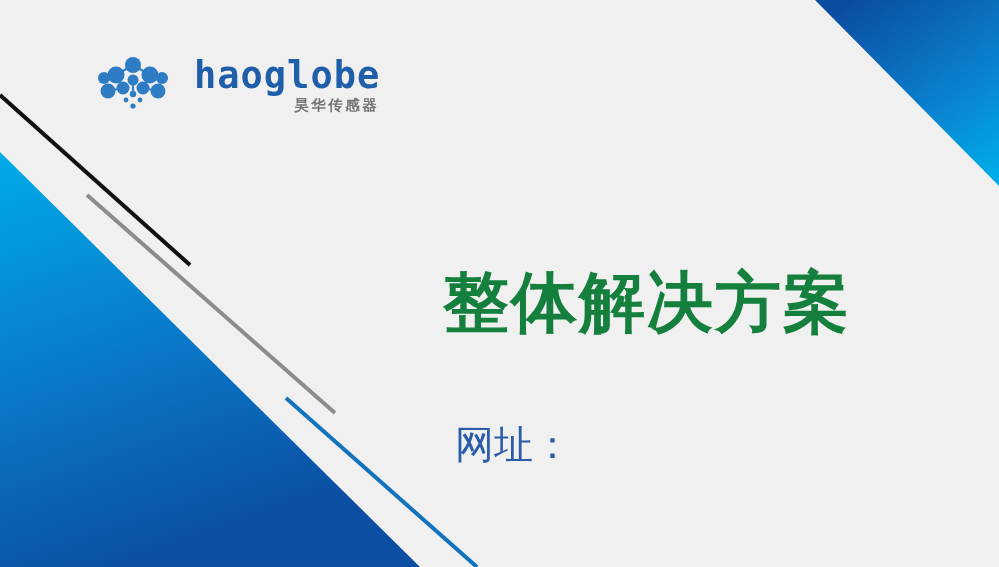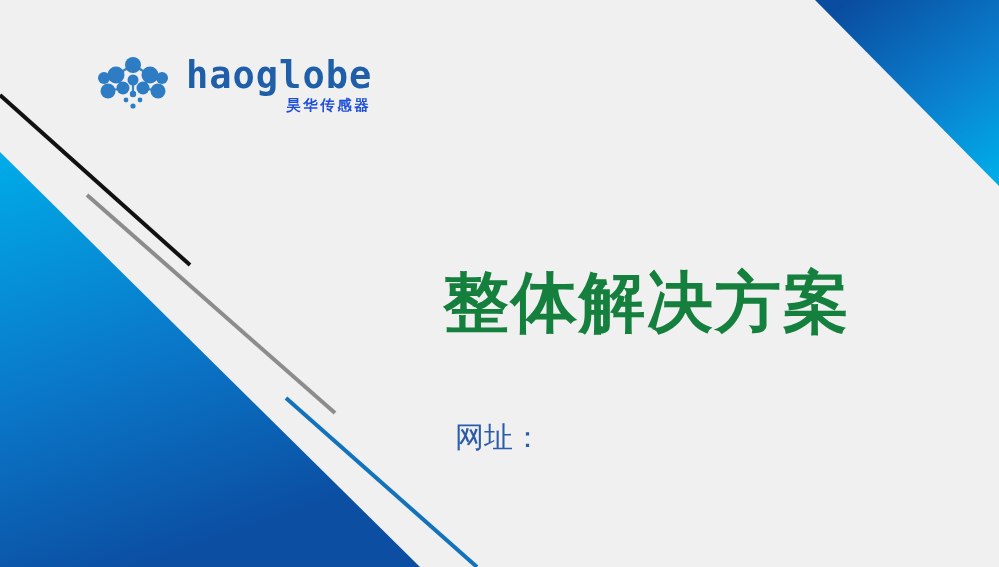--- a/index.html
+++ b/index.html
@@ -25,21 +25,21 @@
     pointer-events: none;
   }
 
   
   .logo-block {
     position: absolute;
     left: 96px;
     top: 56px;
     display: flex;
     align-items: flex-start;
-    gap: 16px;
+    gap: 24px;
   }
   .logo-mark {
     width: 74px;
     height: 58px;
     flex: 0 0 auto;
   }
   .logo-text-col {
     display: flex;
     flex-direction: column;
     align-items: flex-end;
@@ -52,21 +52,21 @@
     font-weight: 700;
     letter-spacing: 1px;
     color: #1f5fa9;
     line-height: 0.98;
   }
   .logo-sub {
     font-family: "DejaVu Sans", sans-serif;
     font-size: 14.5px;
     font-weight: 700;
     letter-spacing: 2.5px;
-    color: #1d4ed8;
+    color: #737373;
     margin-top: 4px;
     margin-right: 1px;
   }
 
   
   .title-1 {
     position: absolute;
     left: 318px;
     top: 166px;
     font-family: "DejaVu Sans", sans-serif;
@@ -93,21 +93,21 @@
     position: absolute;
     left: 455px;
     top: 418px;
     display: flex;
     align-items: baseline;
     white-space: nowrap;
     color: #2b5caa;
   }
   .site-label {
     font-family: "DejaVu Sans", sans-serif;
-    font-size: 29px;
+    font-size: 39px;
     letter-spacing: 0px;
   }
   .site-url {
     font-family: "DejaVu Sans", sans-serif;
     font-size: 30px;
     letter-spacing: -0.3px;
     margin-left: 6px;
     color: #2b5caa;
   }
 </style>

